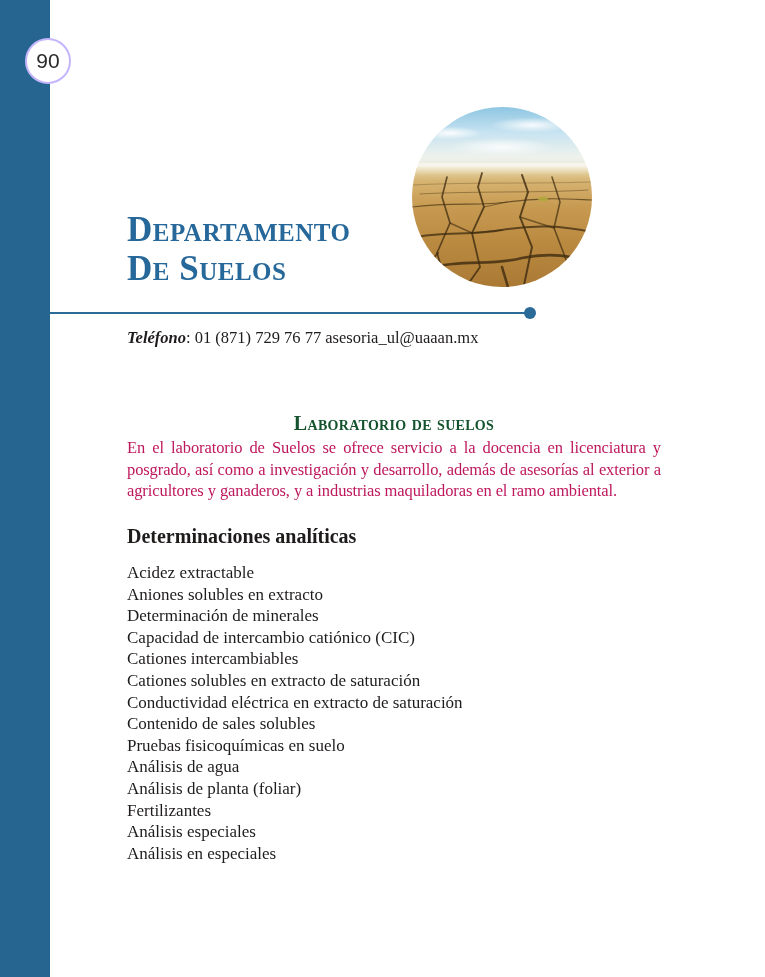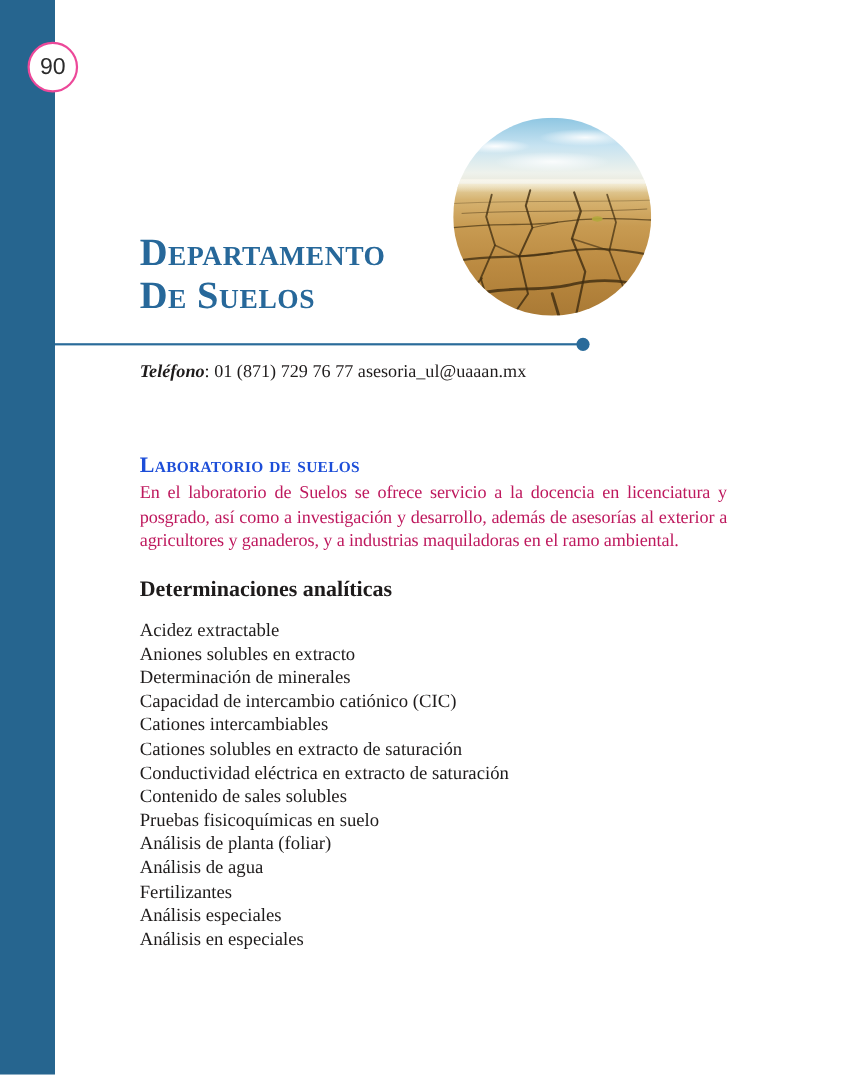--- a/index.html
+++ b/index.html
@@ -11,21 +11,21 @@
 
   
   .accent-bar {
     position: absolute; left: 0; top: 0; width: 50px; height: 977px;
     background: #26658f;
   }
 
   
   .page-badge {
     position: absolute; left: 25px; top: 38px; width: 46px; height: 46px;
-    background: #ffffff; border: 2px solid #ec4899; border-radius: 50%;
+    background: #ffffff; border: 2px solid #c4b5fd; border-radius: 50%;
     display: flex; align-items: center; justify-content: center;
     font-family: "Liberation Sans", sans-serif; font-size: 21px; color: #2b2b2b;
     box-sizing: border-box; z-index: 3;
   }
 
   
   .photo {
     position: absolute; left: 412px; top: 107px; width: 180px; height: 180px;
     border-radius: 50%; overflow: hidden; z-index: 2;
   }
@@ -70,21 +70,21 @@
   .contact {
     position: absolute; left: 127px; top: 328px; width: 560px;
     font-size: 16.5px; color: #1e1b1b;
   }
   .contact .bold { font-weight: 700; font-style: italic; }
 
   
   .lab-section { position: absolute; left: 127px; top: 412px; width: 534px; }
   .section-heading {
     font-variant: small-caps; font-weight: 700; font-size: 20px;
-    line-height: 23px; letter-spacing: 0.3px; color: #1d4ed8;
+    line-height: 23px; letter-spacing: 0.3px; color: #14532d; text-align: center;
   }
   .lab-body {
     margin-top: 2px; font-size: 16.5px; line-height: 21.5px;
     text-align: justify; letter-spacing: -0.1px; color: #be185d;
   }
 
   
   .det-section { position: absolute; left: 127px; top: 525px; width: 534px; }
   .det-heading { font-weight: 700; font-size: 20px; line-height: 22px; }
   .det-list { margin-top: 15px; }
@@ -147,19 +147,19 @@
   <div class="det-list">
     <div class="det-item">Acidez extractable</div>
     <div class="det-item">Aniones solubles en extracto</div>
     <div class="det-item">Determinación de minerales</div>
     <div class="det-item">Capacidad de intercambio catiónico (CIC)</div>
     <div class="det-item">Cationes intercambiables</div>
     <div class="det-item">Cationes solubles en extracto de saturación</div>
     <div class="det-item">Conductividad eléctrica en extracto de saturación</div>
     <div class="det-item">Contenido de sales solubles</div>
     <div class="det-item">Pruebas fisicoquímicas en suelo</div>
+    <div class="det-item">Análisis de agua</div>
     <div class="det-item">Análisis de planta (foliar)</div>
-    <div class="det-item">Análisis de agua</div>
     <div class="det-item">Fertilizantes</div>
     <div class="det-item">Análisis especiales</div>
     <div class="det-item">Análisis en especiales</div>
   </div>
 </div>
 
 </body></html>

